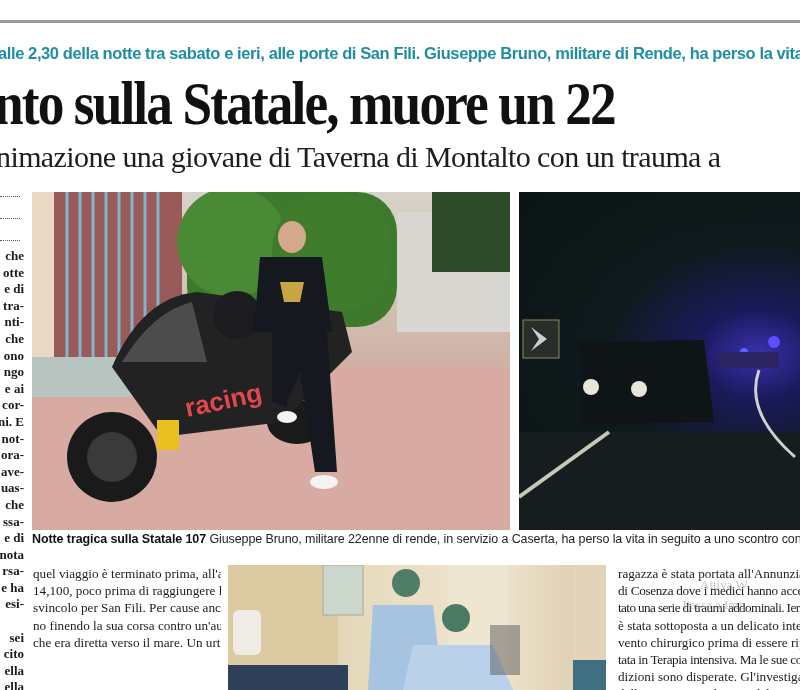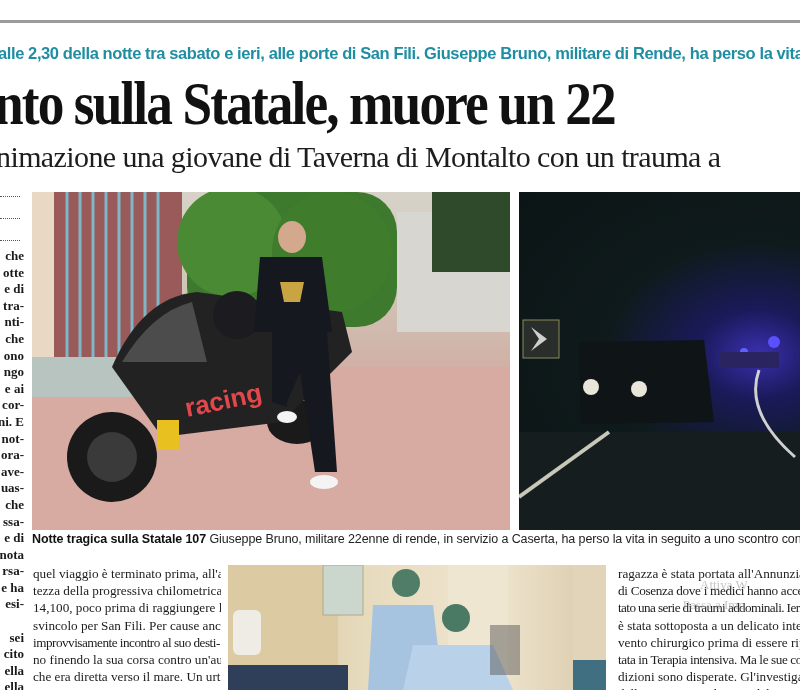--- a/index.html
+++ b/index.html
@@ -137,24 +137,22 @@
     <rect x="200" y="160" width="60" height="16" fill="#2a2460"></rect>
     <path d="M0 305 L90 240" stroke="#c8c8b8" stroke-width="4"></path>
     <path d="M240 178 Q225 220 276 265" stroke="#d0d0d0" stroke-width="3" fill="none"></path>
   </svg>
 </div>
 
 <div class="caption"><b>Notte tragica sulla Statale 107</b><span> Giuseppe Bruno, militare 22enne di rende, in servizio a Caserta, ha perso la vita in seguito a uno scontro con</span></div>
 
 <div class="body-col col2">
   <span class="ln">quel viaggio è terminato prima, all'al-</span>
-  <span class="ln">tezza della progressiva chilometrica</span>
   <span class="ln">14,100, poco prima di raggiungere lo</span>
   <span class="ln">svincolo per San Fili. Per cause ancora</span>
-  <span class="ln" style="letter-spacing:-0.5px;">improvvisamente incontro al suo desti-</span>
   <span class="ln">no finendo la sua corsa contro un'auto</span>
   <span class="ln">che era diretta verso il mare. Un urto</span>
 
 </div>
 
 <div class="photo photo-hosp">
   <svg width="378" height="125" viewBox="0 0 378 125">
     <rect x="0" y="0" width="110" height="125" fill="#dccaa2"></rect>
     <rect x="95" y="0" width="40" height="50" fill="#cbd6cc" stroke="#b0a890"></rect>
     <rect x="220" y="0" width="60" height="125" fill="#efe6d2"></rect>

